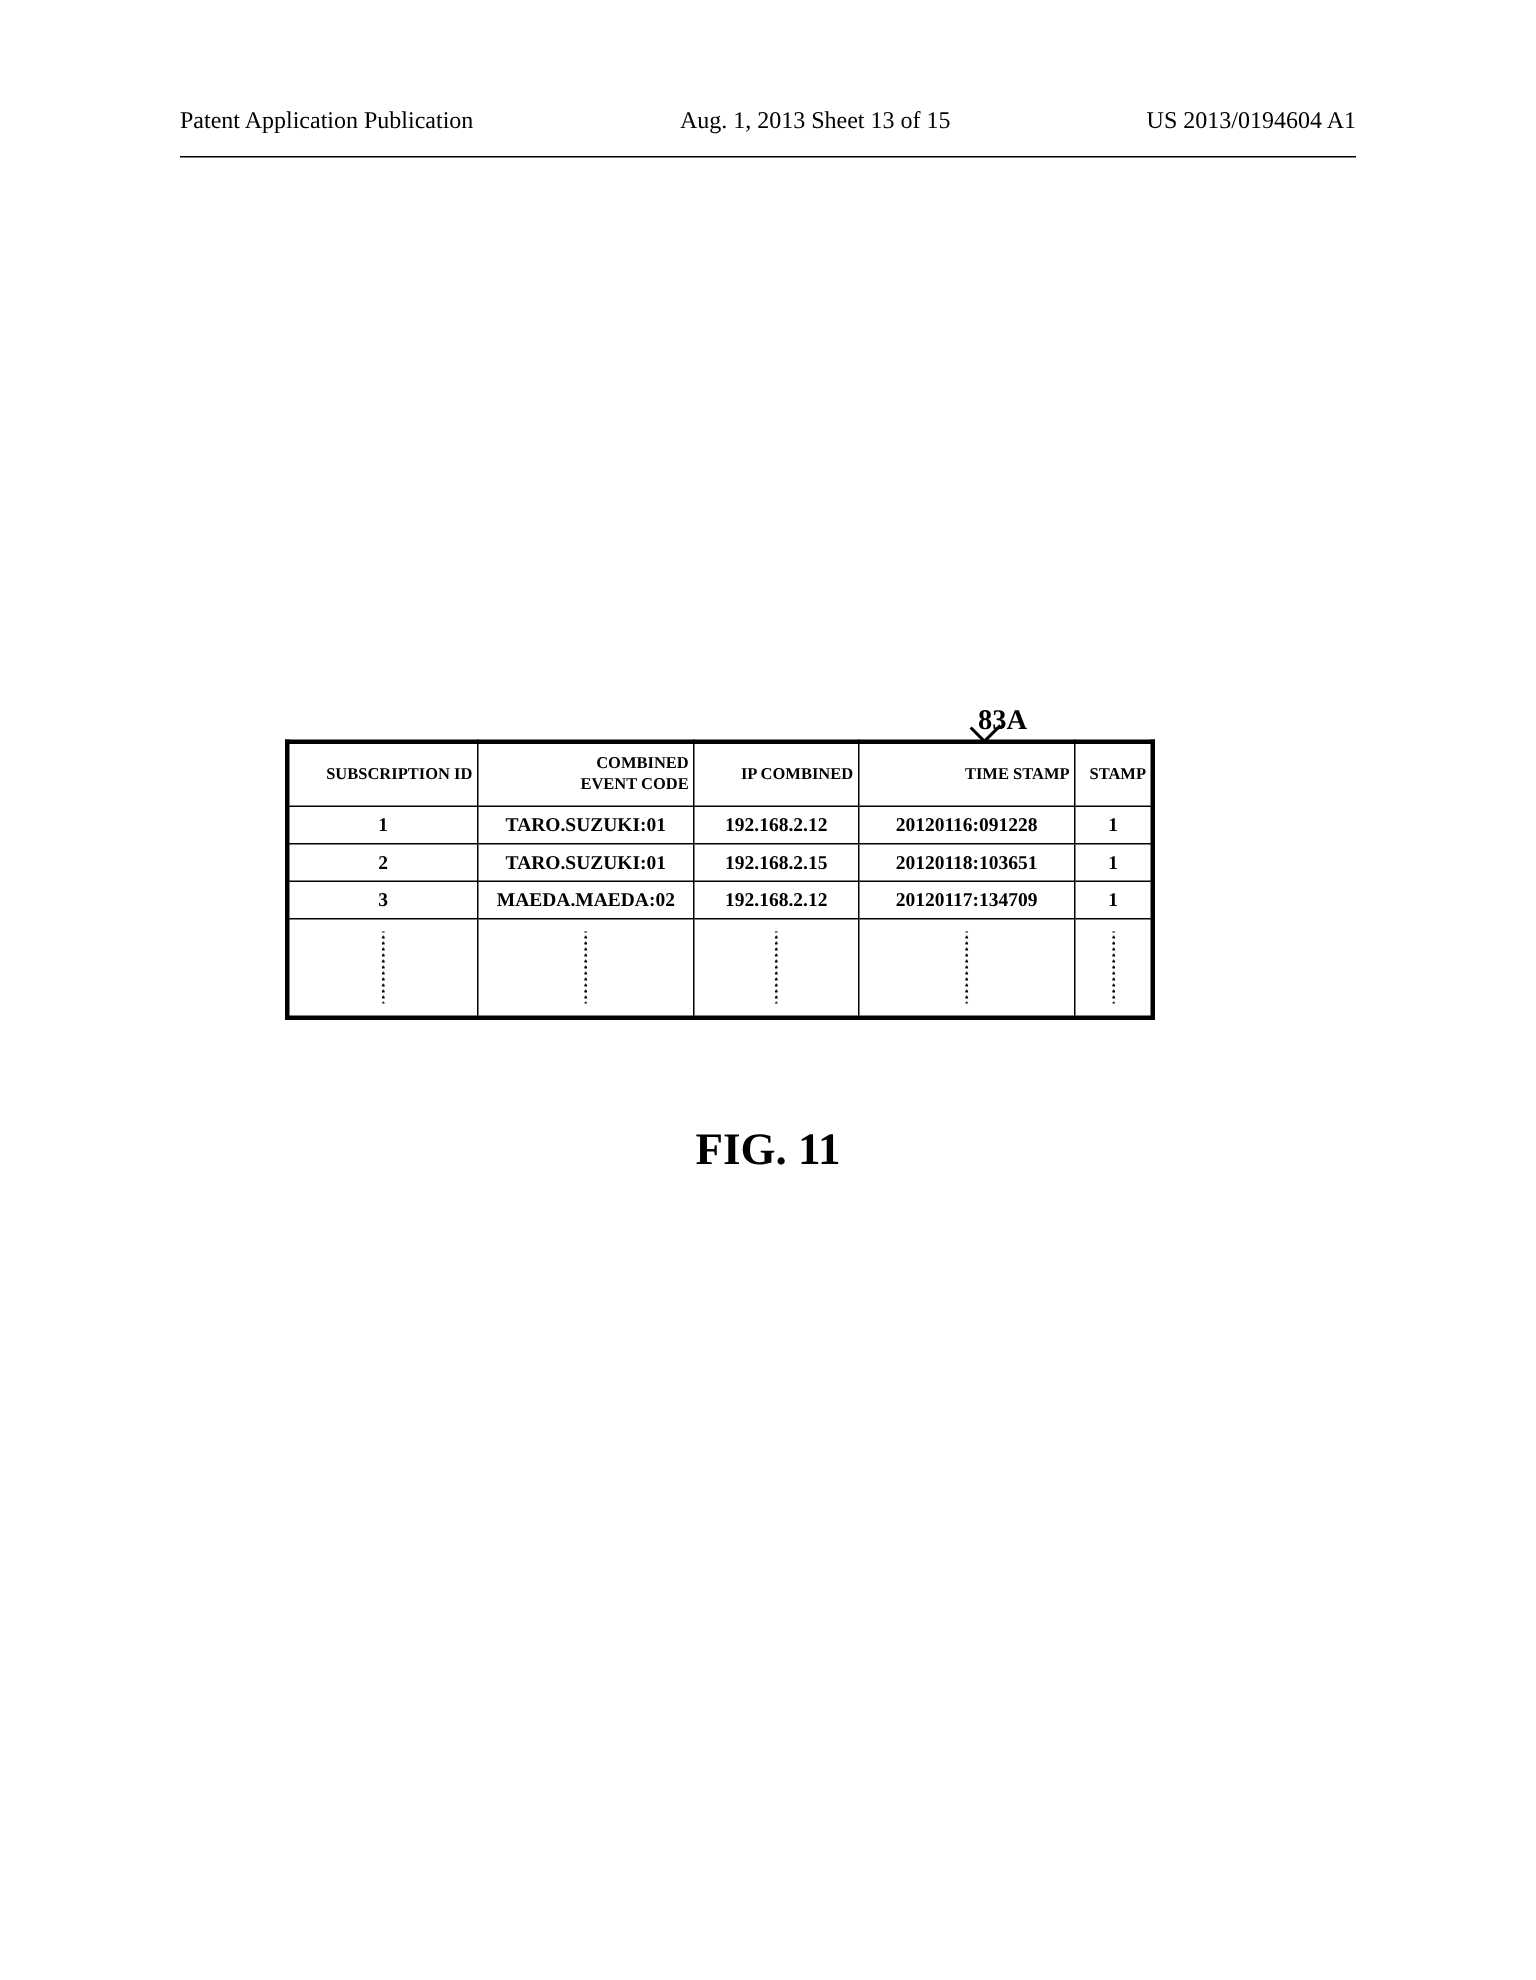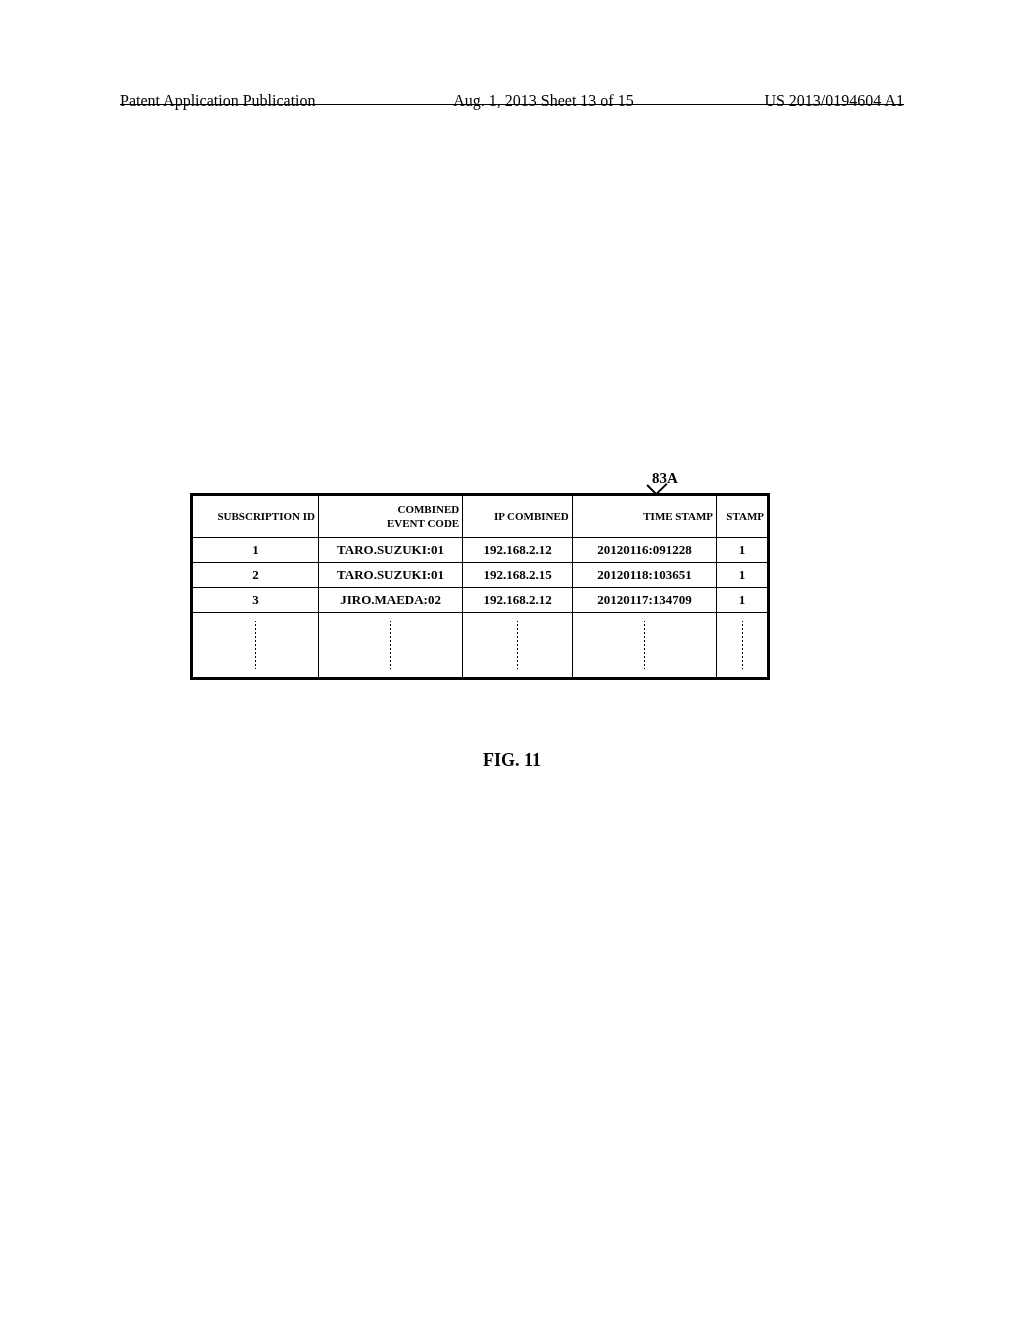--- a/index.html
+++ b/index.html
@@ -9,21 +9,21 @@
     }
     body {
       font-family: "Times New Roman", serif;
       background: #fff;
       width: 1024px;
       height: 1320px;
       position: relative;
     }
     .page-header {
       position: absolute;
-      top: 92px;
+      top: 72px;
       left: 120px;
       right: 120px;
       display: flex;
       justify-content: space-between;
       font-size: 16px;
       font-weight: normal;
     }
     .header-left {
       flex: 0 0 auto;
     }
@@ -40,21 +40,21 @@
       position: absolute;
       top: 104px;
       left: 120px;
       right: 120px;
       border-top: 1.5px solid #000;
     }
     .figure-label {
       position: absolute;
       top: 470px;
       left: 652px;
-      font-size: 15px;
+      font-size: 19px;
       font-weight: bold;
     }
     .label-bracket {
       position: absolute;
       top: 478px;
       left: 649px;
       width: 16px;
       height: 14px;
       border-left: 2px solid #000;
       border-bottom: 2px solid #000;
@@ -108,21 +108,21 @@
       background-size: 3px 4px;
       background-repeat: repeat-y;
       background-position: center;
     }
     .figure-caption {
       position: absolute;
       top: 750px;
       left: 0;
       right: 0;
       text-align: center;
-      font-size: 18px;
+      font-size: 30px;
       font-weight: bold;
     }
   </style>
 </head>
 <body>
 
 <div class="page-header">
   <span class="header-left">Patent Application Publication</span>
   <span class="header-center">Aug. 1, 2013  Sheet 13 of 15</span>
   <span class="header-right">US 2013/0194604 A1</span>
@@ -153,21 +153,21 @@
       </tr>
       <tr>
         <td>2</td>
         <td>TARO.SUZUKI:01</td>
         <td>192.168.2.15</td>
         <td>20120118:103651</td>
         <td>1</td>
       </tr>
       <tr>
         <td>3</td>
-        <td>JIRO.MAEDA:02</td>
+        <td>MAEDA.MAEDA:02</td>
         <td>192.168.2.12</td>
         <td>20120117:134709</td>
         <td>1</td>
       </tr>
       <tr class="dotted-row">
         <td>
             <span class="dotted-line"></span>
           </td>
         <td>
             <span class="dotted-line"></span>

